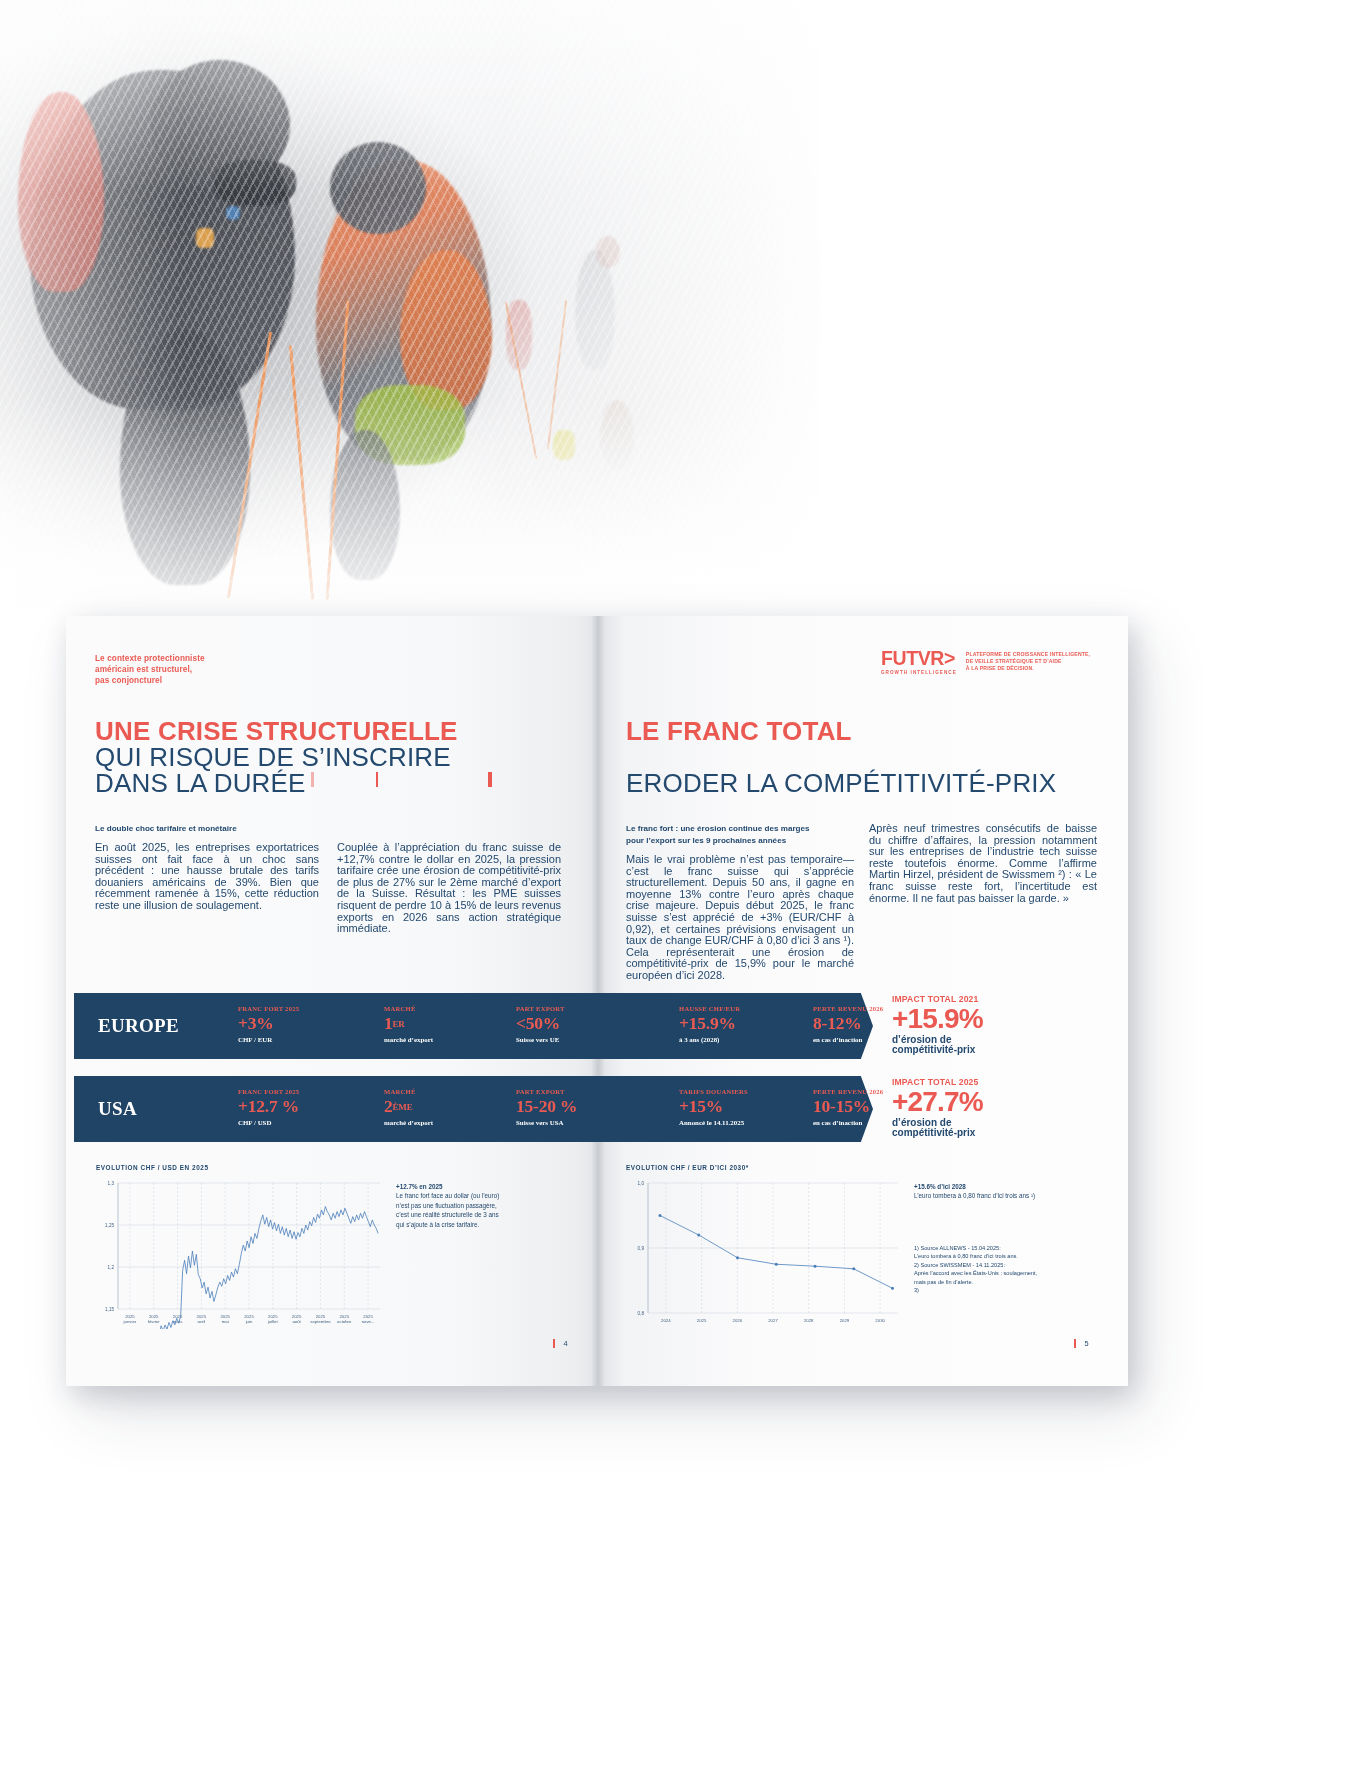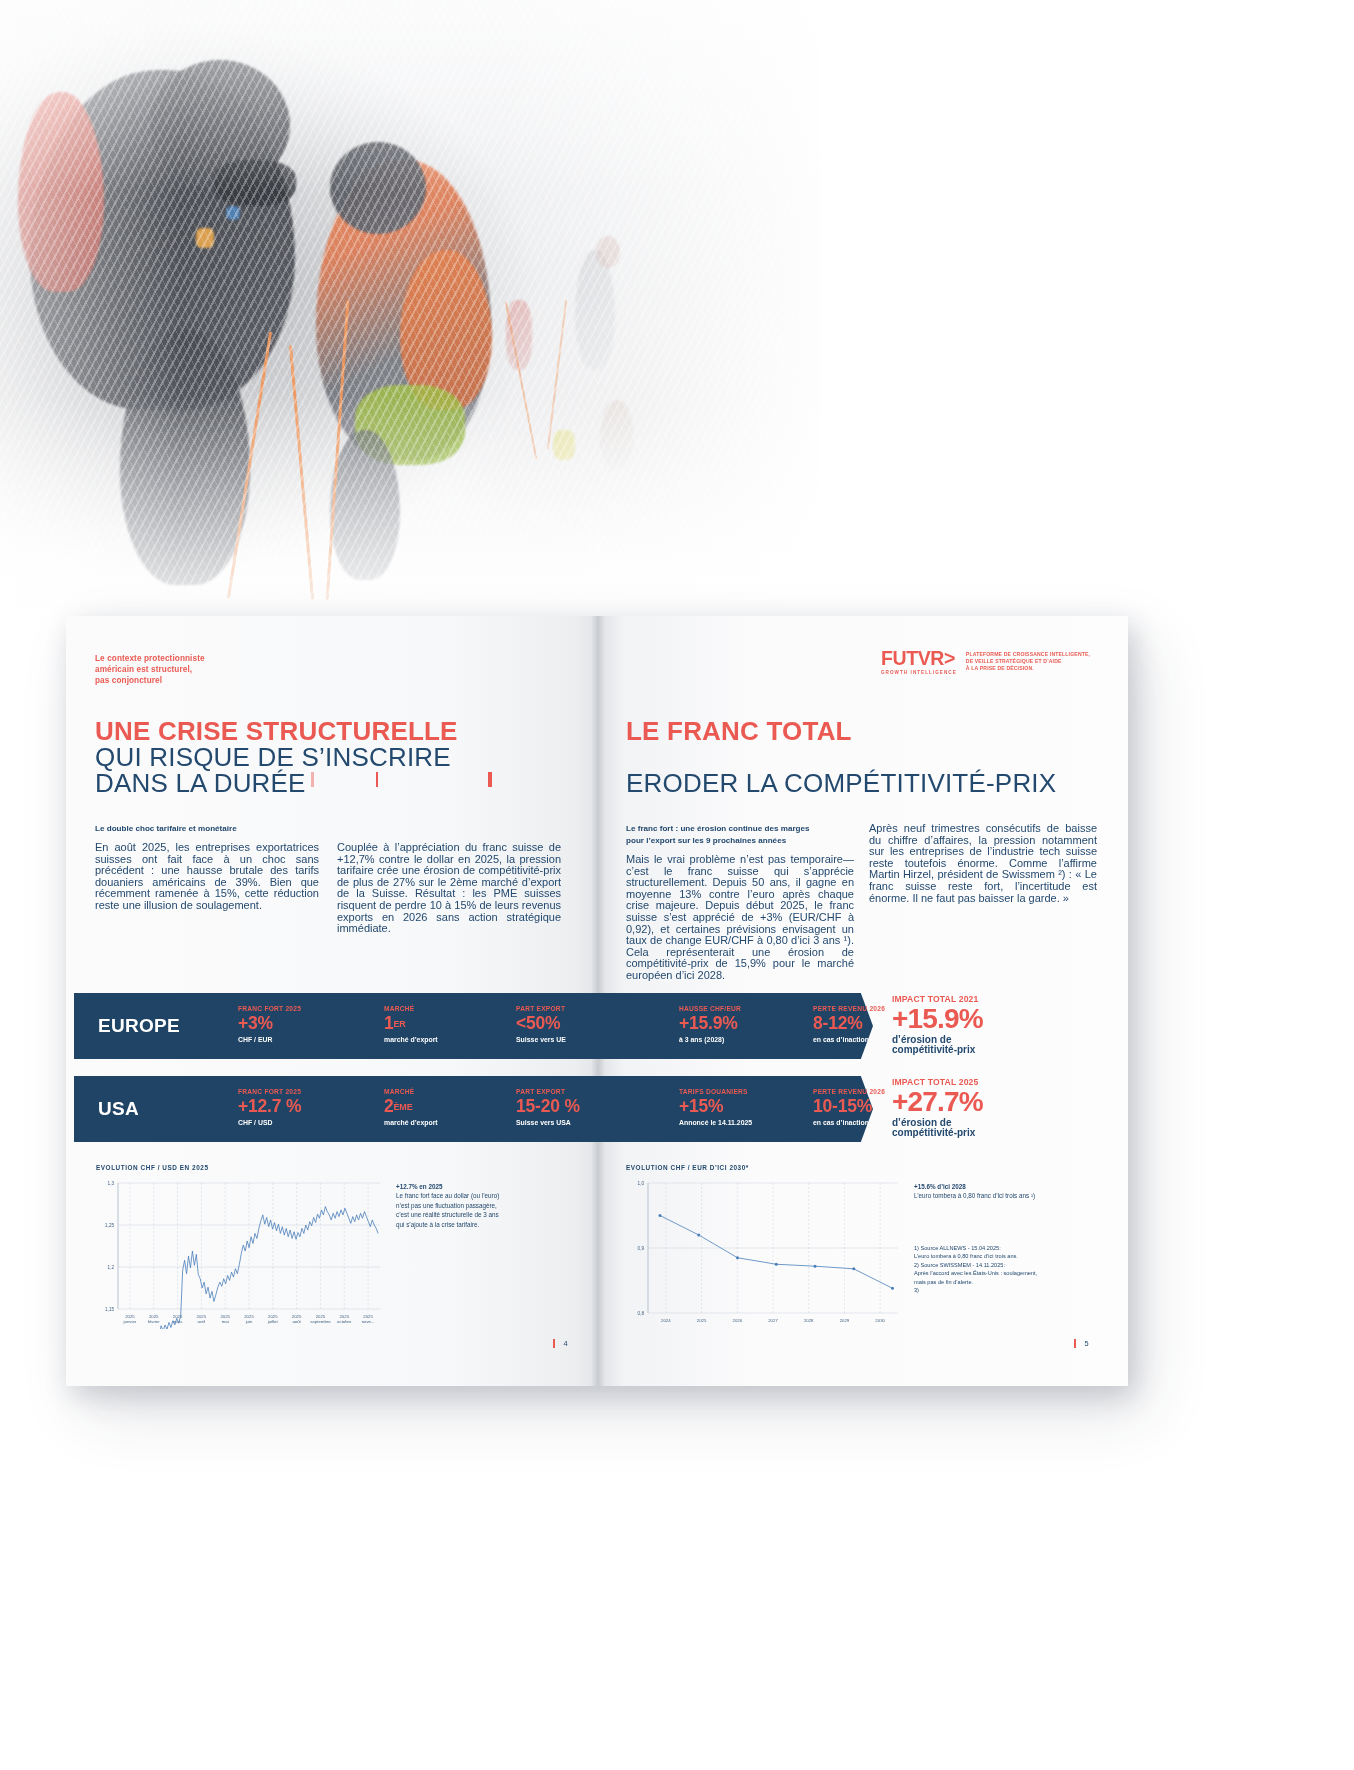--- a/index.html
+++ b/index.html
@@ -43,21 +43,21 @@
   .logo-word{font-size:19.5px;font-weight:800;color:#ea5a52;letter-spacing:-.4px;line-height:19px;}
   .logo-word .chev{font-weight:700;}
   .logo-sub{font-size:4.6px;font-weight:700;color:#ea5a52;letter-spacing:1.05px;margin-top:2px;}
   .logo-tag{margin-left:9px;font-size:5.1px;font-weight:700;line-height:7.2px;color:#ea5a52;letter-spacing:.16px;padding-top:2px;}
 
   .lede{position:absolute;font-size:8.1px;line-height:11.6px;color:#23496e;font-weight:700;}
   .col{position:absolute;font-size:11px;line-height:11.6px;color:#23496e;text-align:justify;}
   .col p{margin:0 0 9px 0;}
 
   
-  .band{position:absolute;height:66px;}
+  .band{position:absolute;height:66px;font-family:Liberation Serif, serif;}
   .band-body{position:absolute;left:0;top:0;height:66px;background:#1f4465;}
   .band-arrow{position:absolute;top:0;width:27px;height:66px;background:#1f4465;
               clip-path:polygon(0 0, 55% 0, 100% 50%, 55% 100%, 0 100%);}
   .band-name{position:absolute;color:#ffffff;font-size:19px;font-weight:800;letter-spacing:.3px;top:22px;}
   .cell{position:absolute;top:12px;}
   .cell .lbl{color:#ea5a52;font-size:6.6px;font-weight:700;letter-spacing:.25px;white-space:nowrap;}
   .cell .val{color:#ea5a52;font-size:17.5px;font-weight:800;letter-spacing:-.2px;line-height:21px;margin-top:1px;white-space:nowrap;}
   .cell .val sup{font-size:9px;vertical-align:top;position:relative;top:1px;}
   .cell .sub{color:#ffffff;font-size:6.9px;font-weight:600;margin-top:2px;white-space:nowrap;}
 

